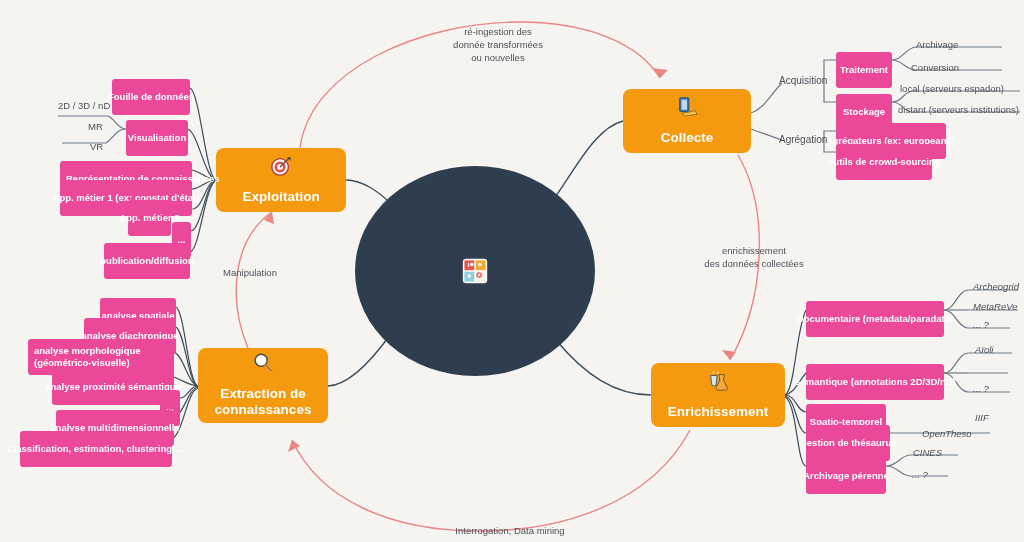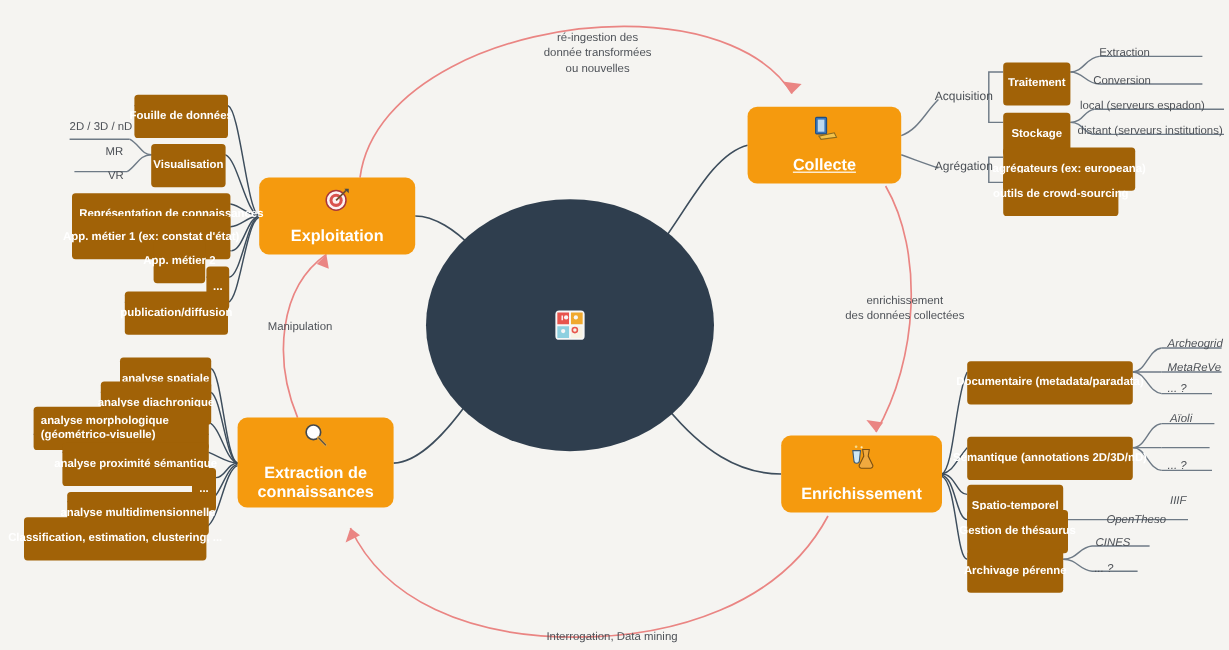--- a/index.html
+++ b/index.html
@@ -40,28 +40,28 @@
     color:#ffffff;
     font-size:13.5px;font-weight:bold;
     text-align:center;line-height:1.25;
     box-sizing:border-box;
     padding:6px 8px;
   }
   .branch .bicon{margin-bottom:7px;display:block;}
   .branch-label{padding:0 2px;}
 
   #node-exploitation{left:216px;top:148px;width:130px;height:64px;}
-  #node-collecte{left:623px;top:89px;width:128px;height:64px;text-decoration:underline;}
+  #node-collecte{left:623px;top:89px;width:128px;height:64px;}
   #node-extraction{left:198px;top:348px;width:130px;height:75px;}
   #node-enrichissement{left:651px;top:363px;width:134px;height:64px;}
 
   
   .lbox{
     position:absolute;
-    background:#a16207;
+    background:#ec4899;
     color:#ffffff;
     font-size:9.5px;font-weight:bold;
     border-radius:3px;
     display:flex;align-items:center;
     box-sizing:border-box;
     padding:18px 6px;
     line-height:1.22;
     white-space:nowrap;
   }
   .lbox.wrap{white-space:normal;}
@@ -332,21 +332,21 @@
   <div class="lbox" style="left:836px;top:94px;width:56px;height:17px;justify-content:center;">
     <span>Stockage</span>
   </div>
   <div class="lbox" style="left:836px;top:123px;width:110px;height:17px;justify-content:center;">
     <span>agrégateurs (ex: europeana)</span>
   </div>
   <div class="lbox" style="left:836px;top:144px;width:96px;height:17px;justify-content:center;">
     <span>outils de crowd-sourcing</span>
   </div>
 
-  <div class="tlabel" style="left:916px;top:39px;">Extraction</div>
+  <div class="tlabel" style="left:916px;top:39px;">Archivage</div>
   <div class="tlabel" style="left:911px;top:62px;">Conversion</div>
   <div class="tlabel" style="left:900px;top:83px;">local (serveurs espadon)</div>
   <div class="tlabel" style="left:898px;top:104px;">distant (serveurs institutions)</div>
 
   <div class="lbox" style="left:806px;top:301px;width:138px;height:17px;justify-content:center;">
     <span>Documentaire (metadata/paradata)</span>
   </div>
   <div class="lbox" style="left:806px;top:364px;width:138px;height:17px;justify-content:center;">
     <span>Sémantique (annotations 2D/3D/nD)</span>
   </div>

